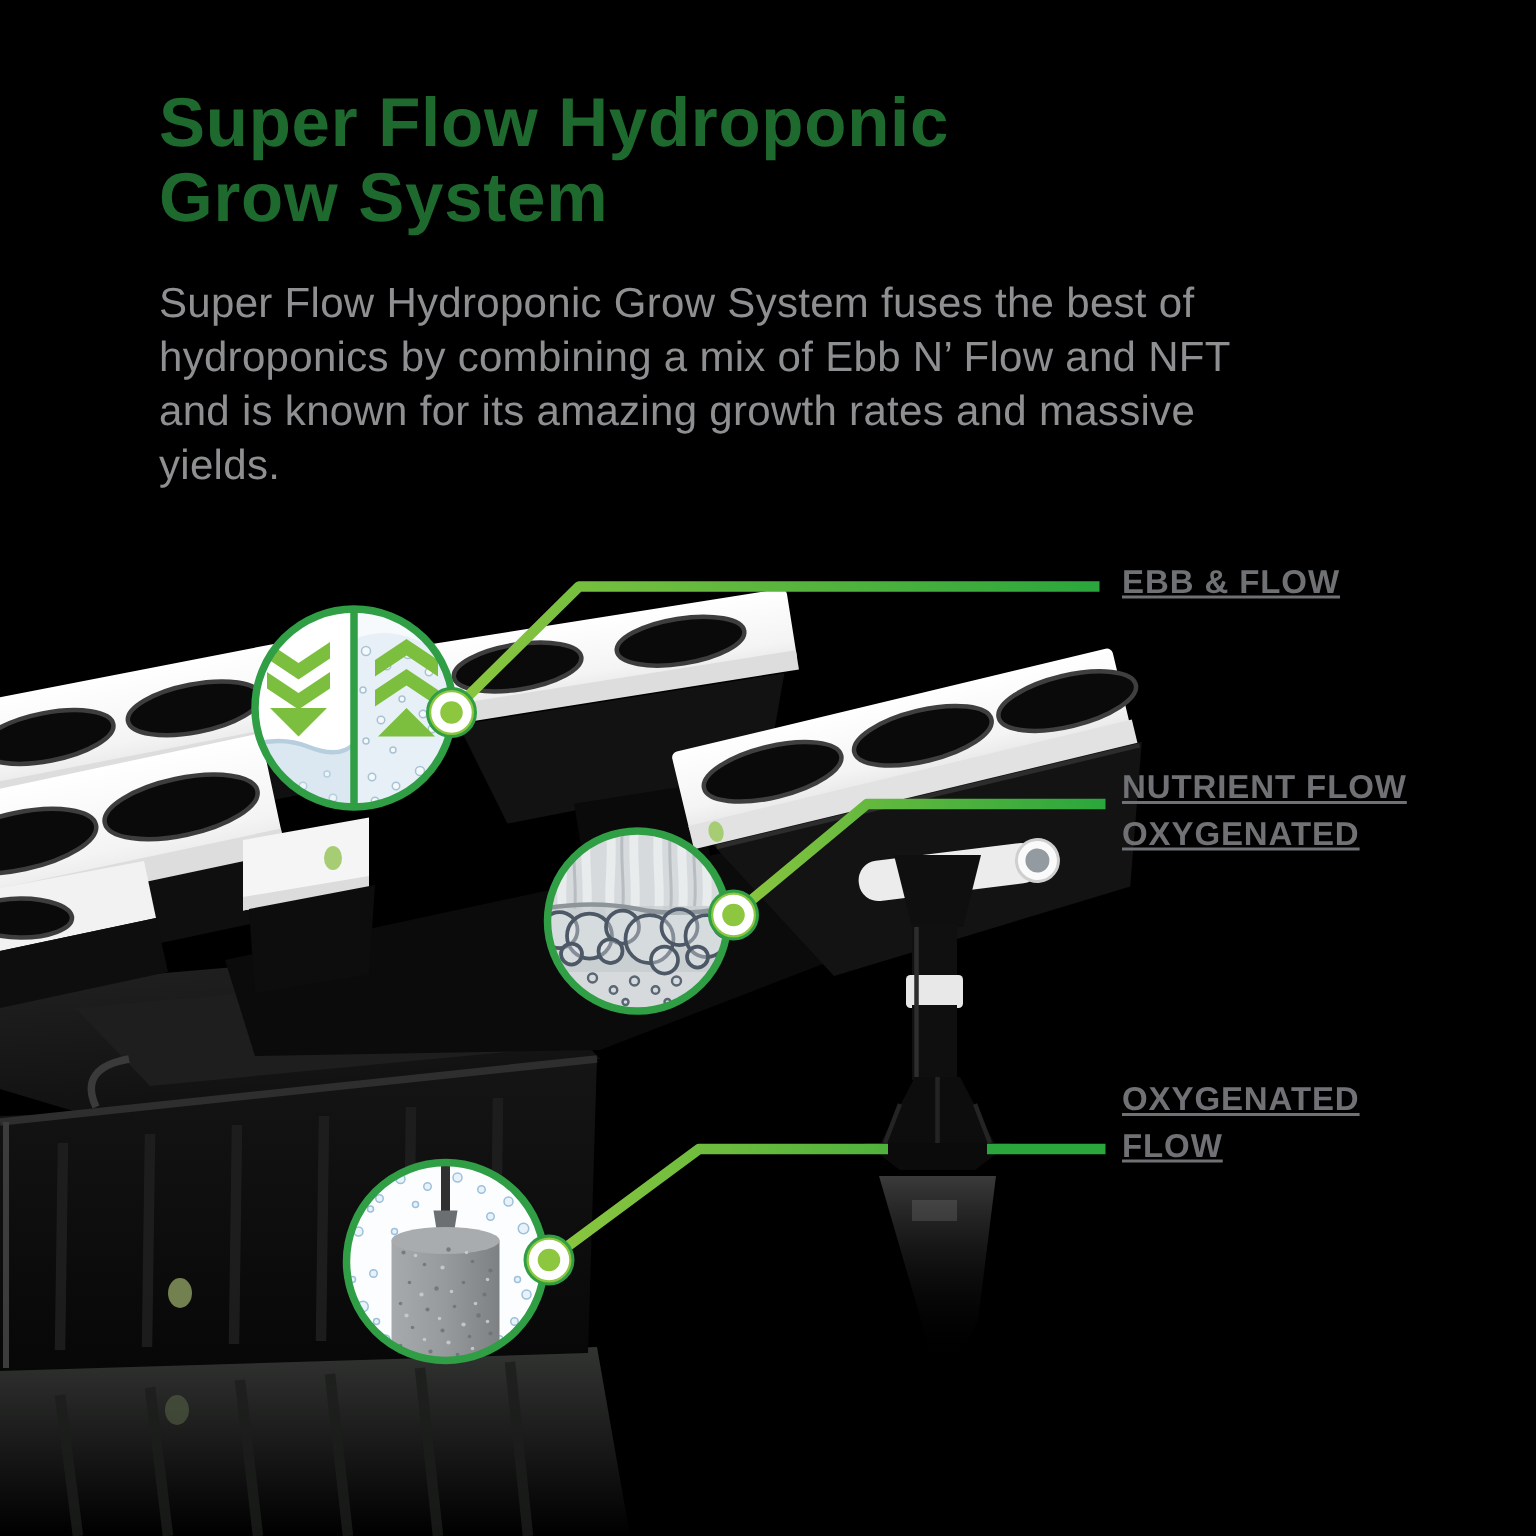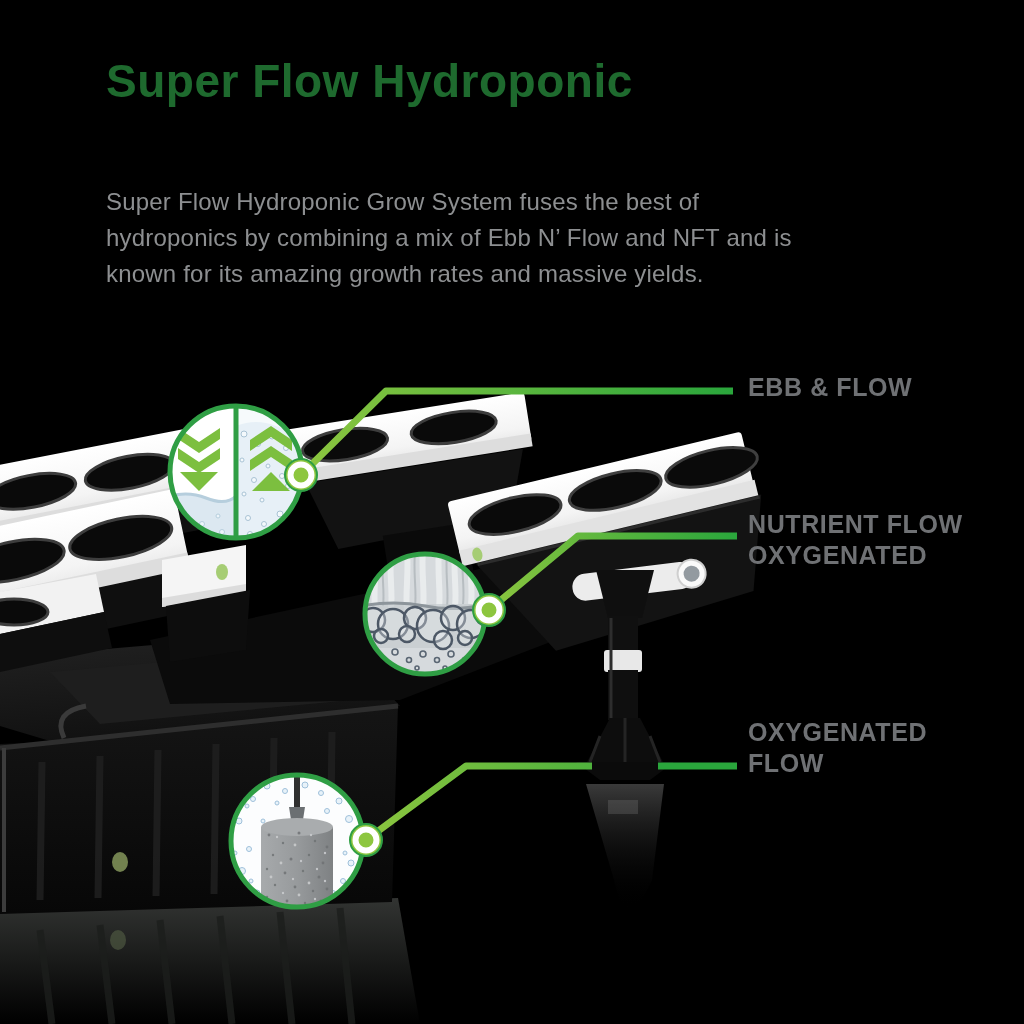--- a/index.html
+++ b/index.html
@@ -6,23 +6,23 @@
   .canvas{position:relative;width:1008px;height:1024px;background:#000;overflow:hidden;
           font-family:"Liberation Sans",sans-serif;}
   .canvas svg{display:block;}
   .product-layer{position:absolute;left:0;top:0;}
   .overlay-layer{position:absolute;left:0;top:0;pointer-events:none;}
   .inset{position:absolute;}
   .title{position:absolute;left:106px;top:56px;margin:0;color:#1E6A2E;
          font-size:46px;line-height:50px;font-weight:800;letter-spacing:.5px;}
   .title span{display:block;}
   .desc{position:absolute;left:106px;top:184px;width:730px;margin:0;color:#8D8F91;
-        font-size:24px;line-height:36px;font-weight:400;letter-spacing:.2px;}
-  .callout-label{position:absolute;color:#6F7174;font-weight:700;font-size:25px;
-                 line-height:31px;letter-spacing:.6px;white-space:nowrap;}
+        font-size:28px;line-height:36px;font-weight:400;letter-spacing:.2px;}
+  .callout-label{position:absolute;color:#6F7174;font-weight:700;font-size:22px;
+                 line-height:31px;letter-spacing:.6px;white-space:nowrap;text-decoration:underline;}
   #label-ebb{left:748px;top:372px;}
   #label-nft{left:748px;top:509px;}
   #label-oxy{left:748px;top:717px;}
 </style>
 </head>
 <body>
 
 <div class="canvas">
 
   <svg class="product-layer" width="1024" height="1024" viewBox="0 0 1024 1024">
@@ -388,20 +388,21 @@
       <circle cx="489" cy="610" r="10.5" fill="none" stroke="#ffffff" stroke-width="6"></circle>
     </g>
     <g>
       <circle cx="366" cy="840" r="16" fill="#8DC63F" stroke="#2f9e44" stroke-width="2"></circle>
       <circle cx="366" cy="840" r="10.5" fill="none" stroke="#ffffff" stroke-width="6"></circle>
     </g>
   </svg>
 
   <h1 class="title">
     <span>Super Flow Hydroponic</span>
+    <span>Grow System</span>
   </h1>
   <p class="desc">Super Flow Hydroponic Grow System fuses the best of hydroponics by combining a mix of Ebb N’ Flow and NFT and is known for its amazing growth rates and massive yields.</p>
 
   <div class="callout-label" id="label-ebb">
     <div>EBB &amp; FLOW</div>
   </div>
   <div class="callout-label" id="label-nft">
     <div>NUTRIENT FLOW</div>
     <div>OXYGENATED</div>
   </div>

